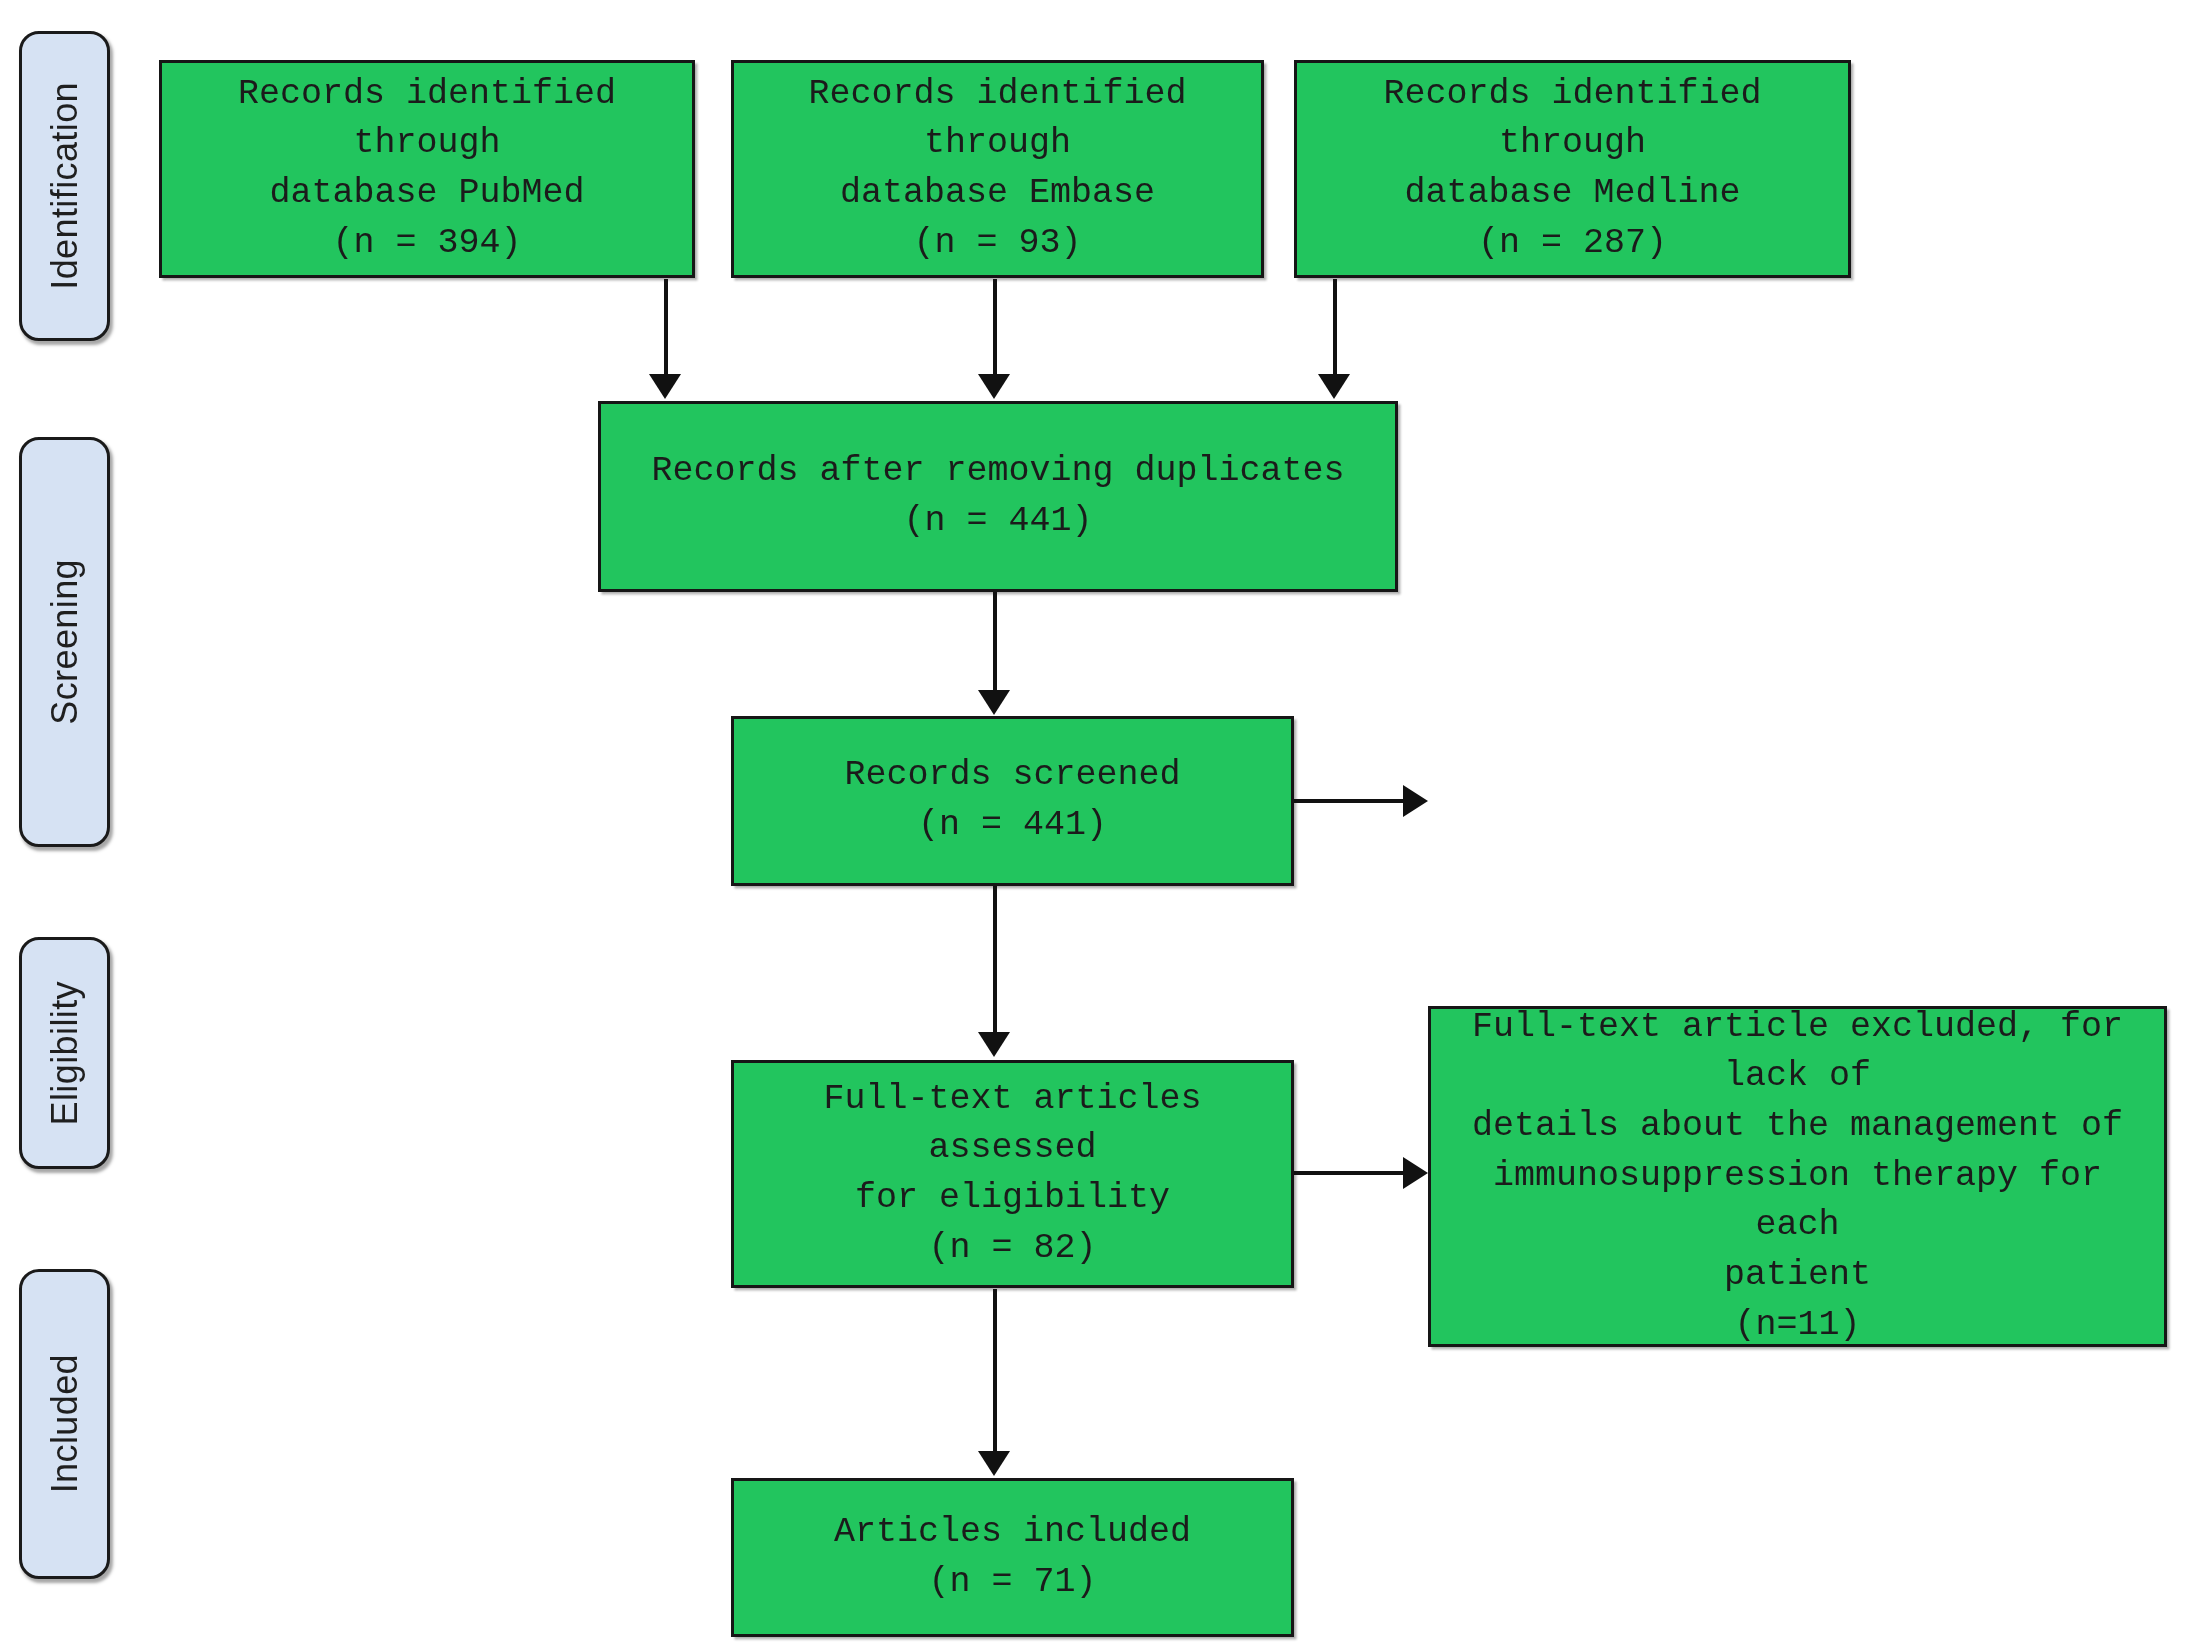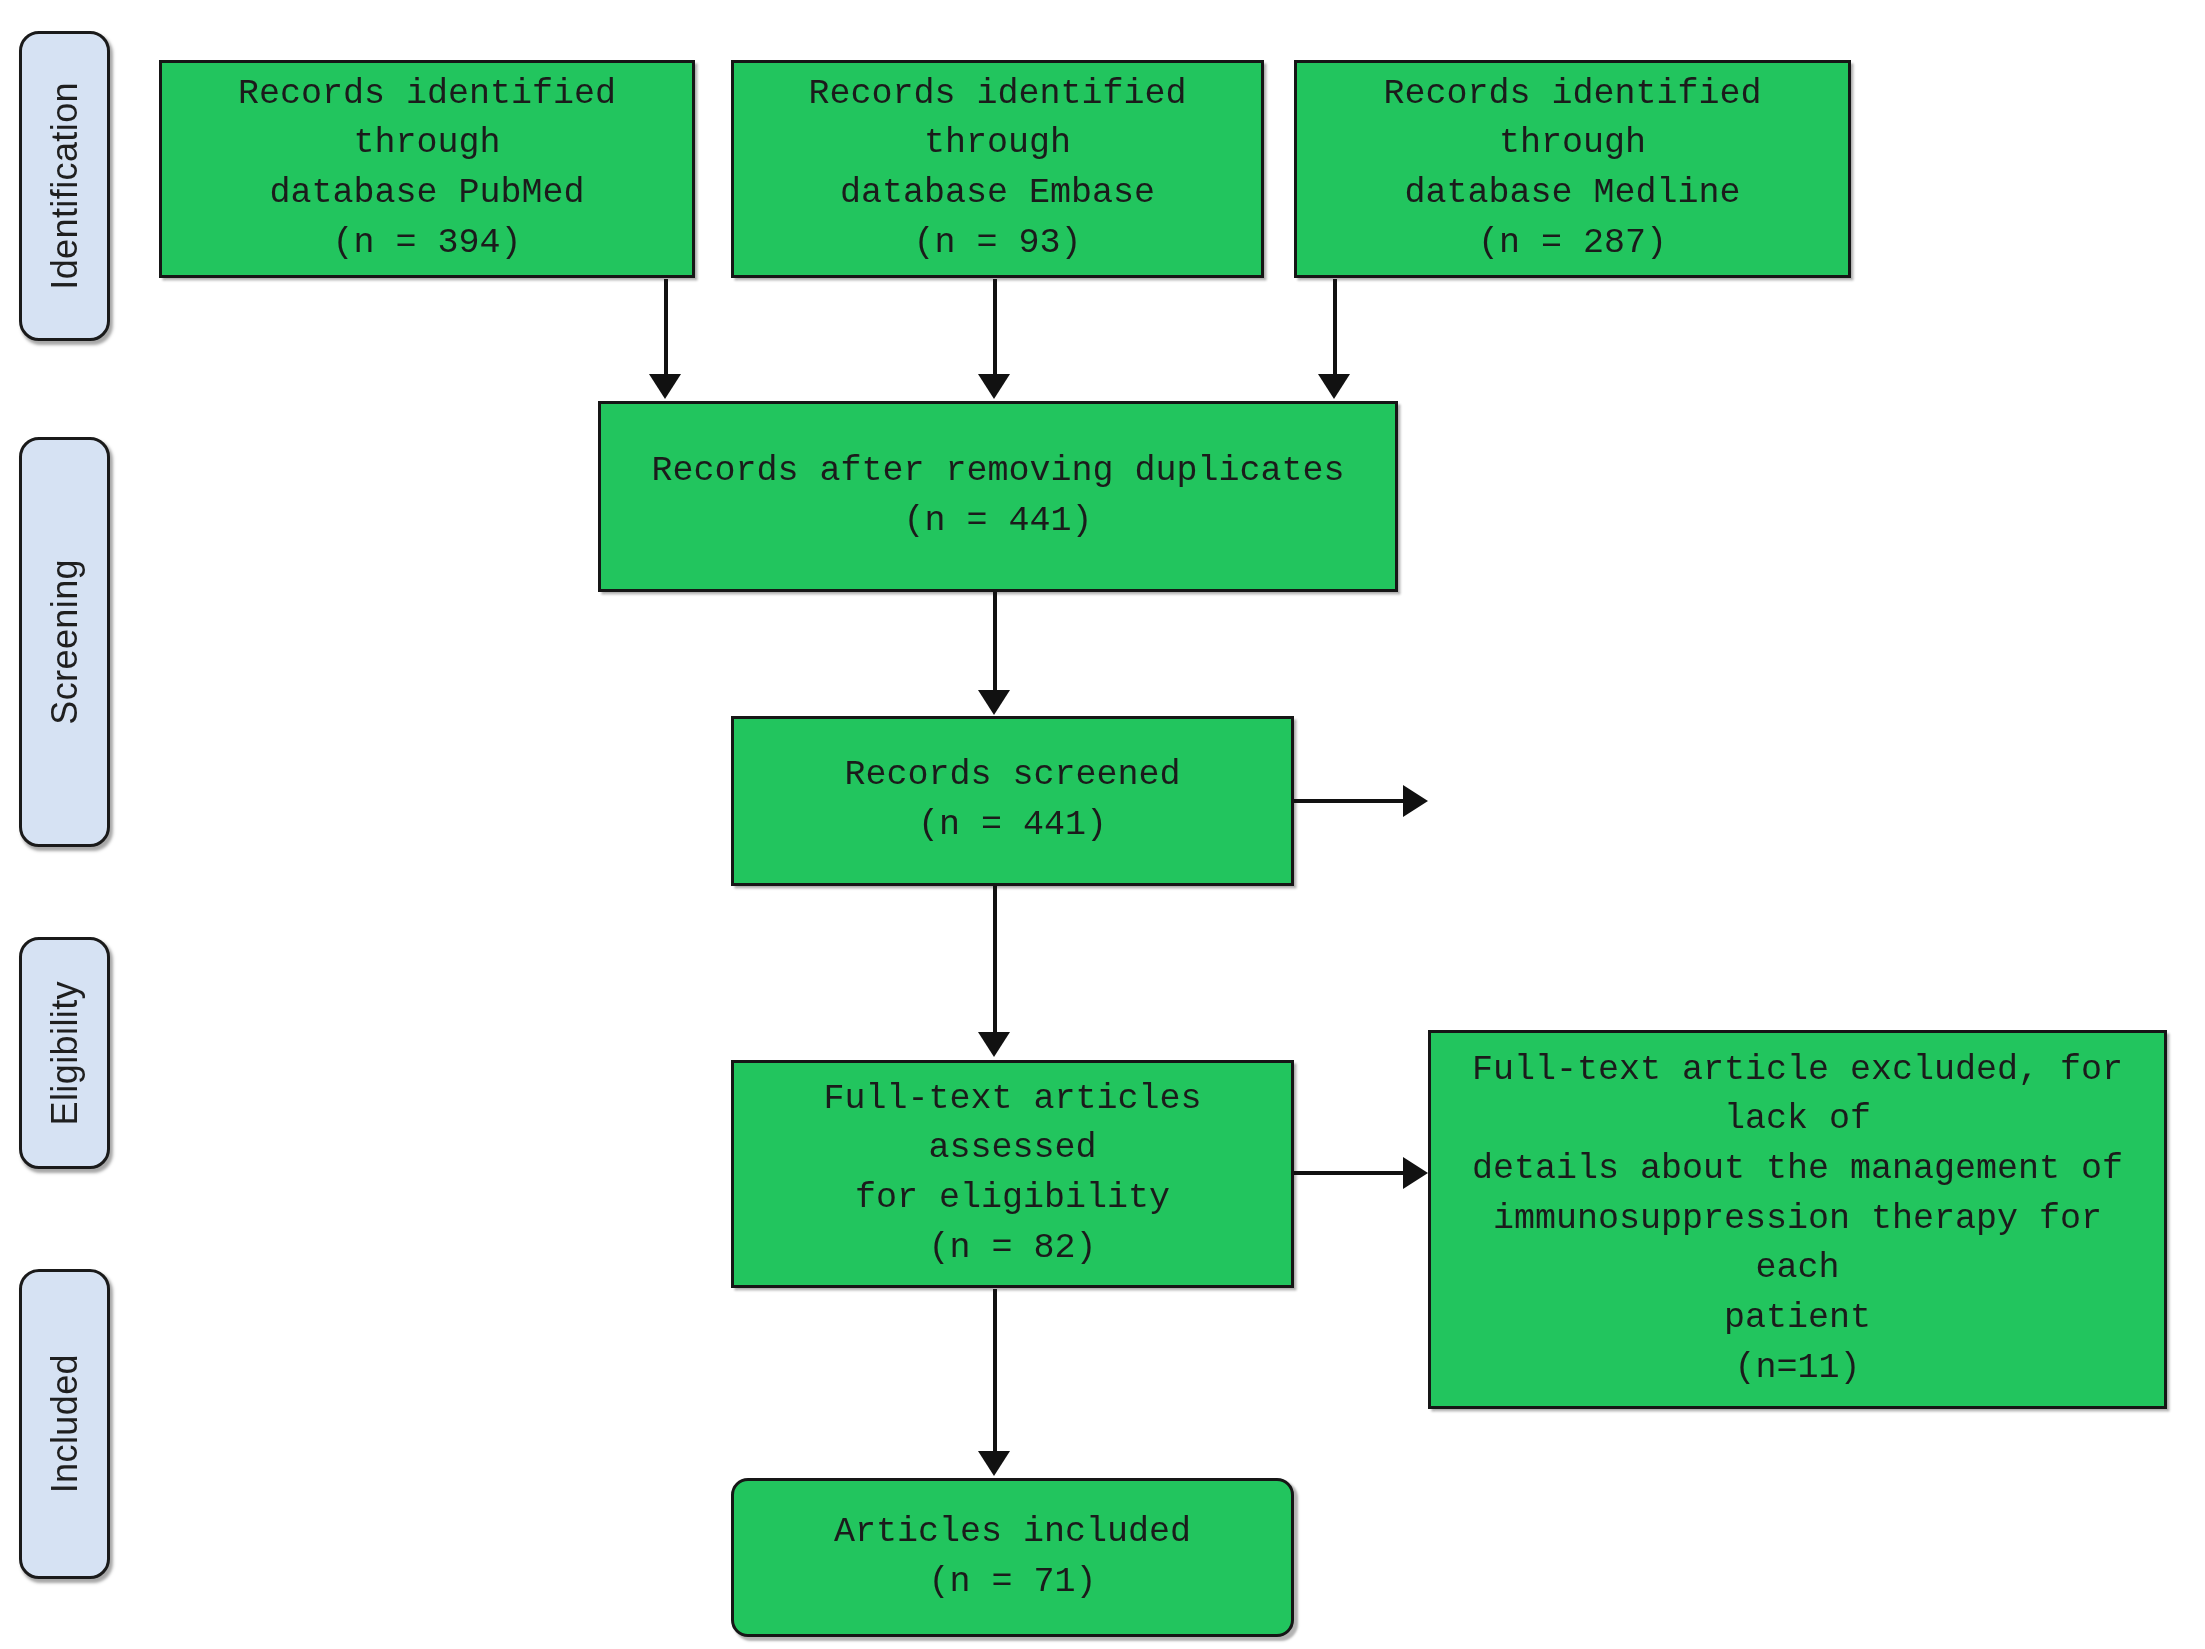--- a/index.html
+++ b/index.html
@@ -158,30 +158,30 @@
 
   <div class="flow-box" style="left:731px; top:1060px; width:563px; height:228px;">
     <div class="box-text">Full-text articles assessed
 for eligibility
 (n = 82)</div>
   </div>
 
   <div class="conn-h" style="left:1294px; top:1171px; width:112px;"></div>
   <div class="arrow-right" style="left:1403px; top:1157px;"></div>
 
-  <div class="flow-box" style="left:1428px; top:1006px; width:739px; height:379px;margin-top:24px;">
+  <div class="flow-box" style="left:1428px; top:1006px; width:739px; height:341px;">
     <div class="box-text">Full-text article excluded, for lack of
 details about the management of
 immunosuppression therapy for each
 patient
 (n=11)</div>
   </div>
 
   <div class="conn-v" style="left:993px; top:1289px; height:164px;"></div>
   <div class="arrow-down" style="left:978px; top:1451px;"></div>
 
-  <div class="flow-box" style="left:731px; top:1478px; width:563px; height:159px;border-radius:17px;">
+  <div class="flow-box" style="left:731px; top:1478px; width:563px; height:159px;">
     <div class="box-text">Articles included
 (n = 71)</div>
   </div>
 
 </div>
 
 
 </body></html>

